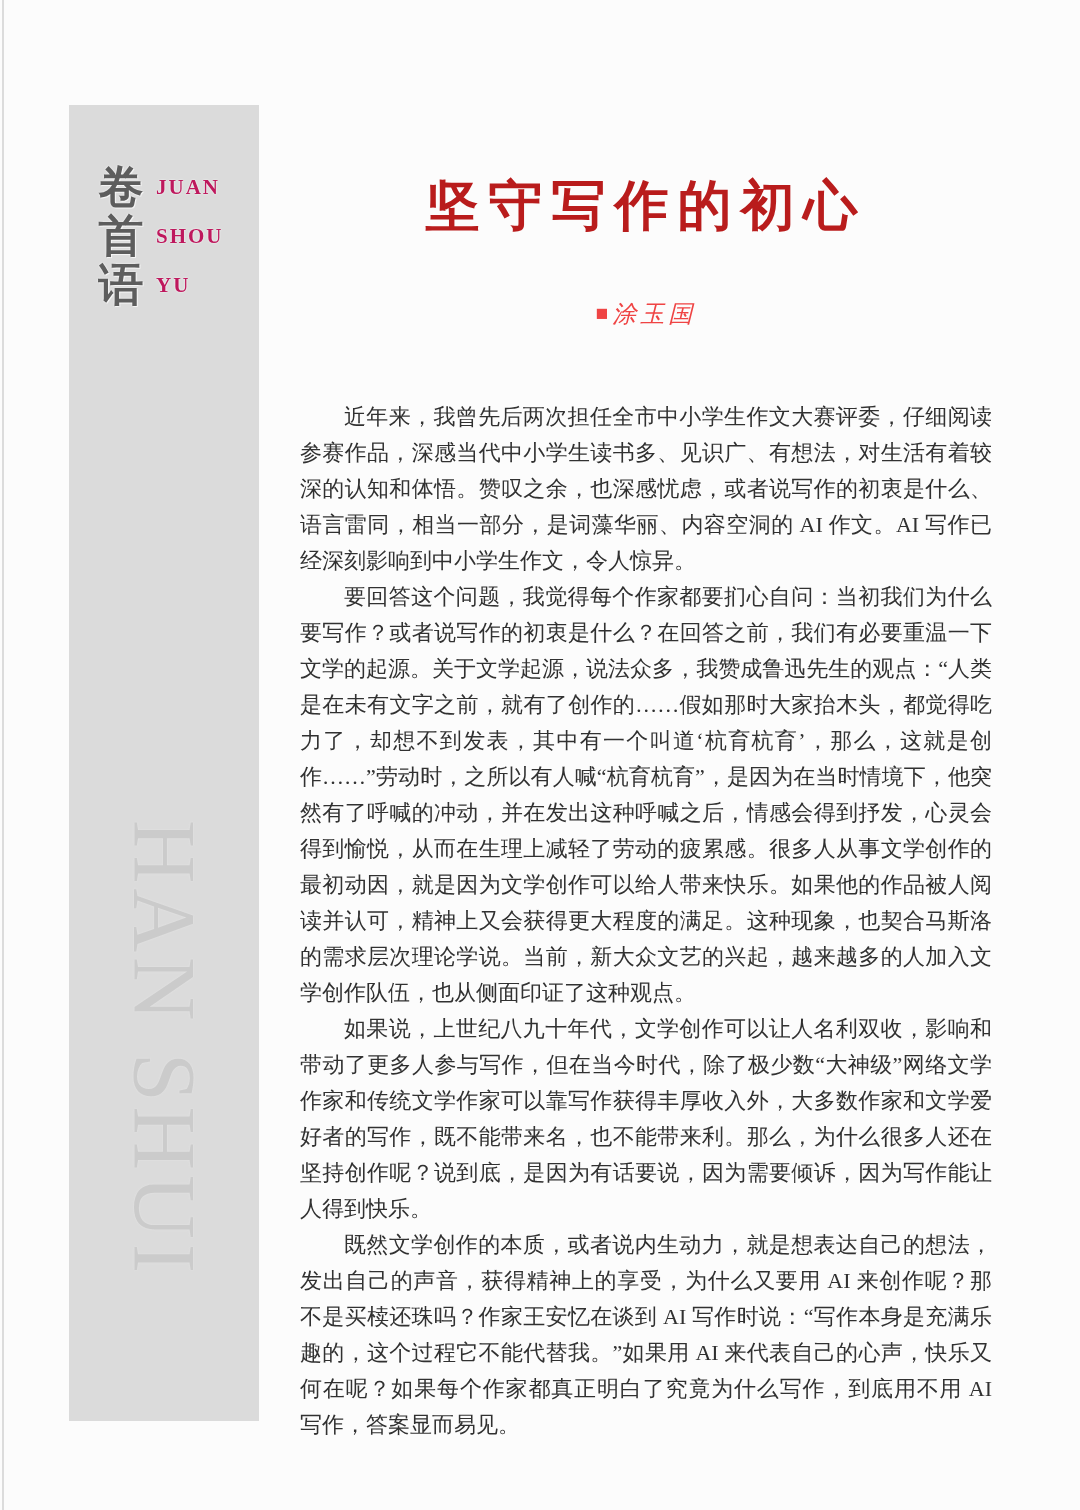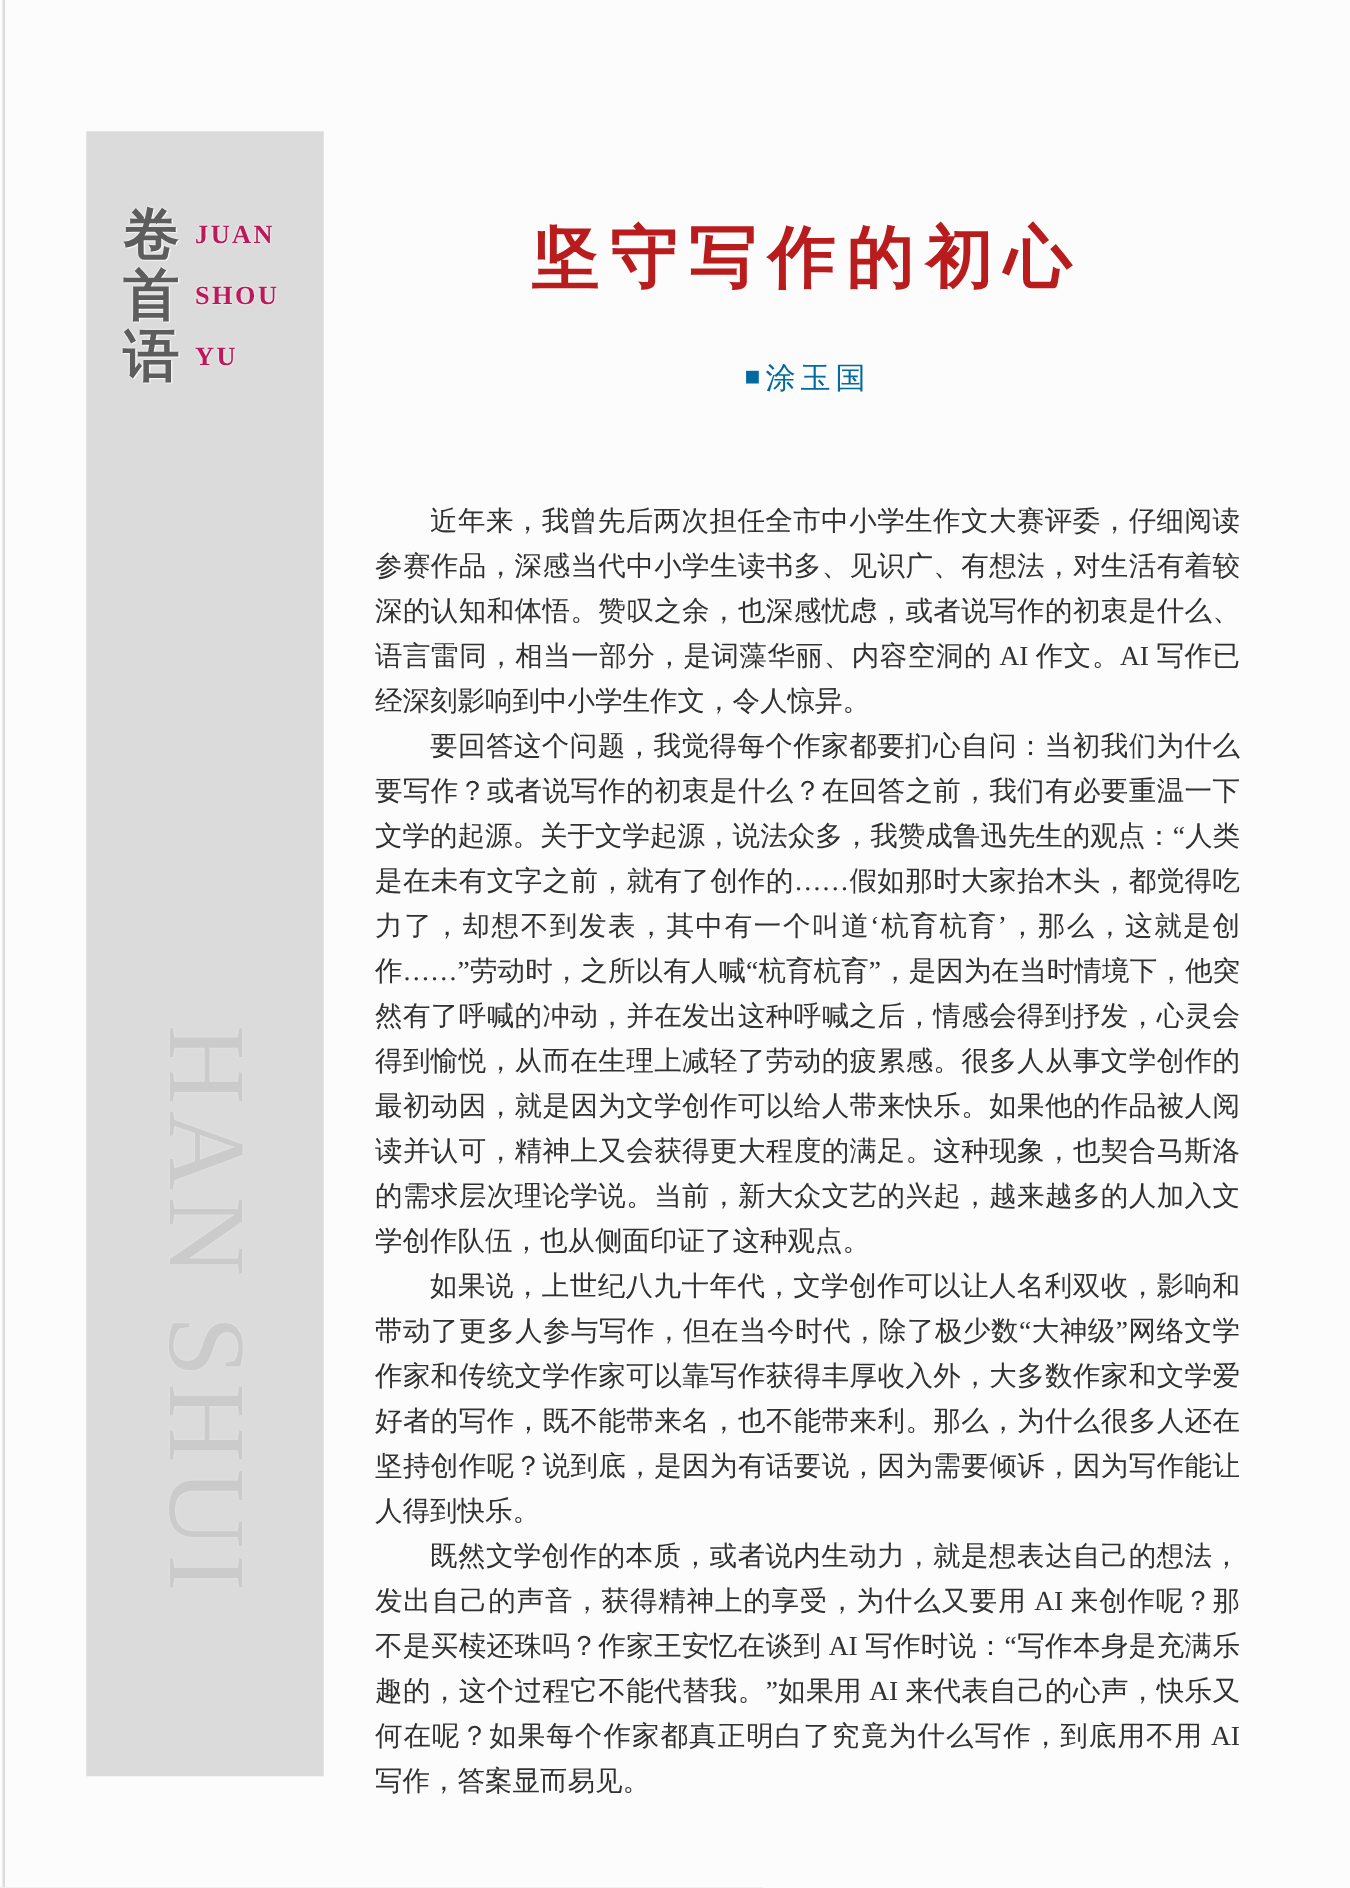--- a/index.html
+++ b/index.html
@@ -45,22 +45,22 @@
     position:absolute;left:300px;top:0;width:692px;height:1510px;
     color:#303030;
   }
   .title{
     position:absolute;top:170px;left:0;width:100%;margin:0;
     text-align:center;
     font-size:54px;font-weight:700;letter-spacing:9px;
     color:#b91c1c;white-space:nowrap;
   }
   .byline{
-    position:absolute;top:286px;left:0;width:100%;
-    text-align:center;font-size:24px;letter-spacing:4px;color:#0369a1;
+    position:absolute;top:298px;left:0;width:100%;
+    text-align:center;font-size:24px;letter-spacing:4px;color:#ef4444;font-style:italic;
   }
   .byline .marker{
     display:inline-block;font-size:21px;margin-right:4px;
     transform:translateY(-2px);letter-spacing:0;
   }
   .body-text{
     position:absolute;top:399px;left:0;width:100%;
     font-size:22px;line-height:36px;
     text-align:justify;color:#313131;
   }

